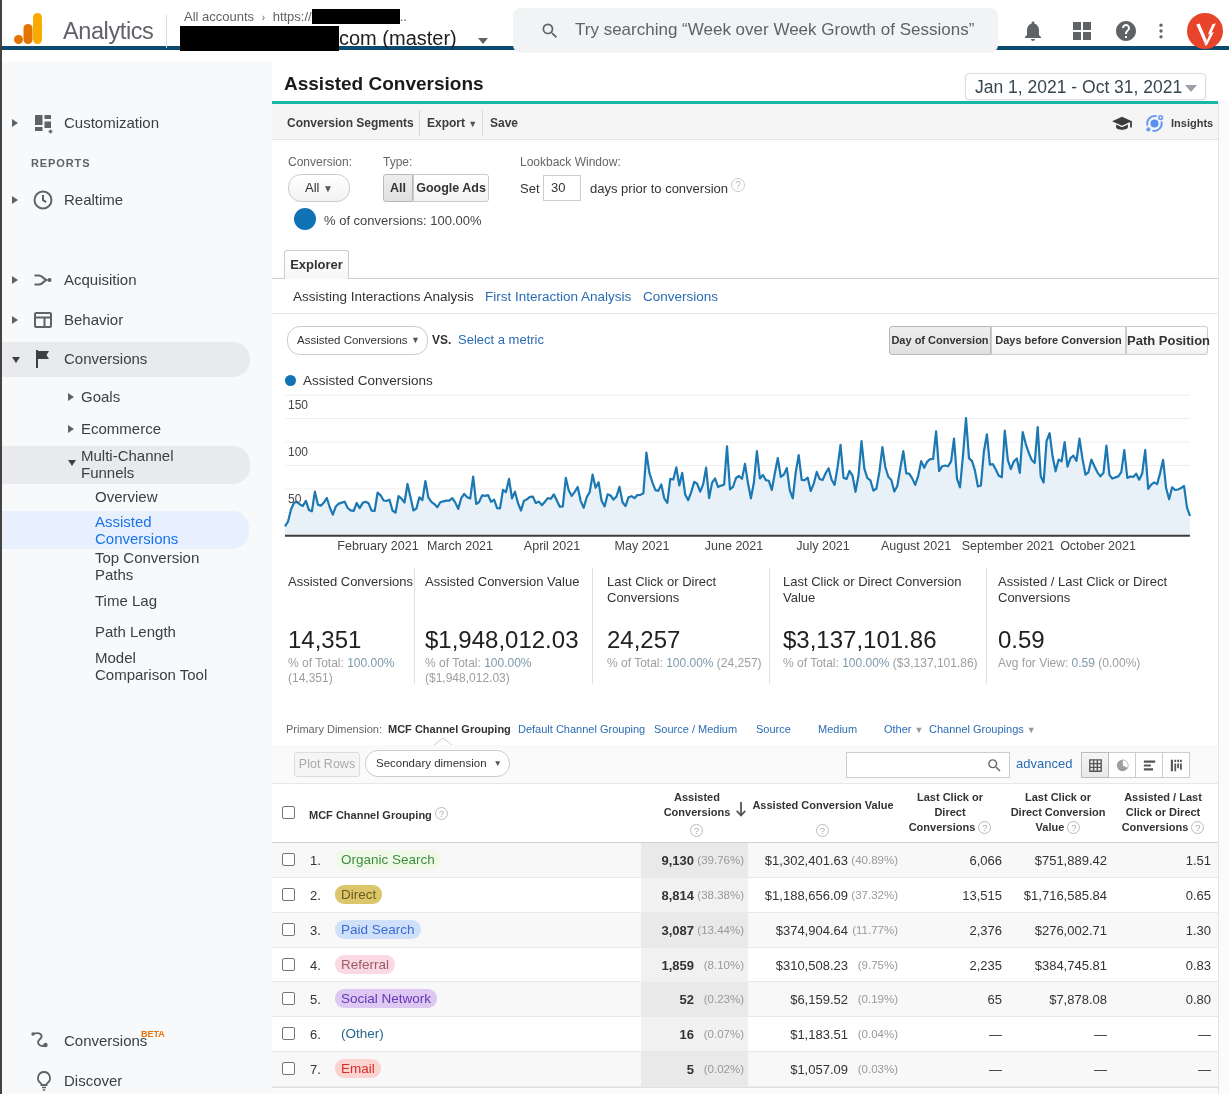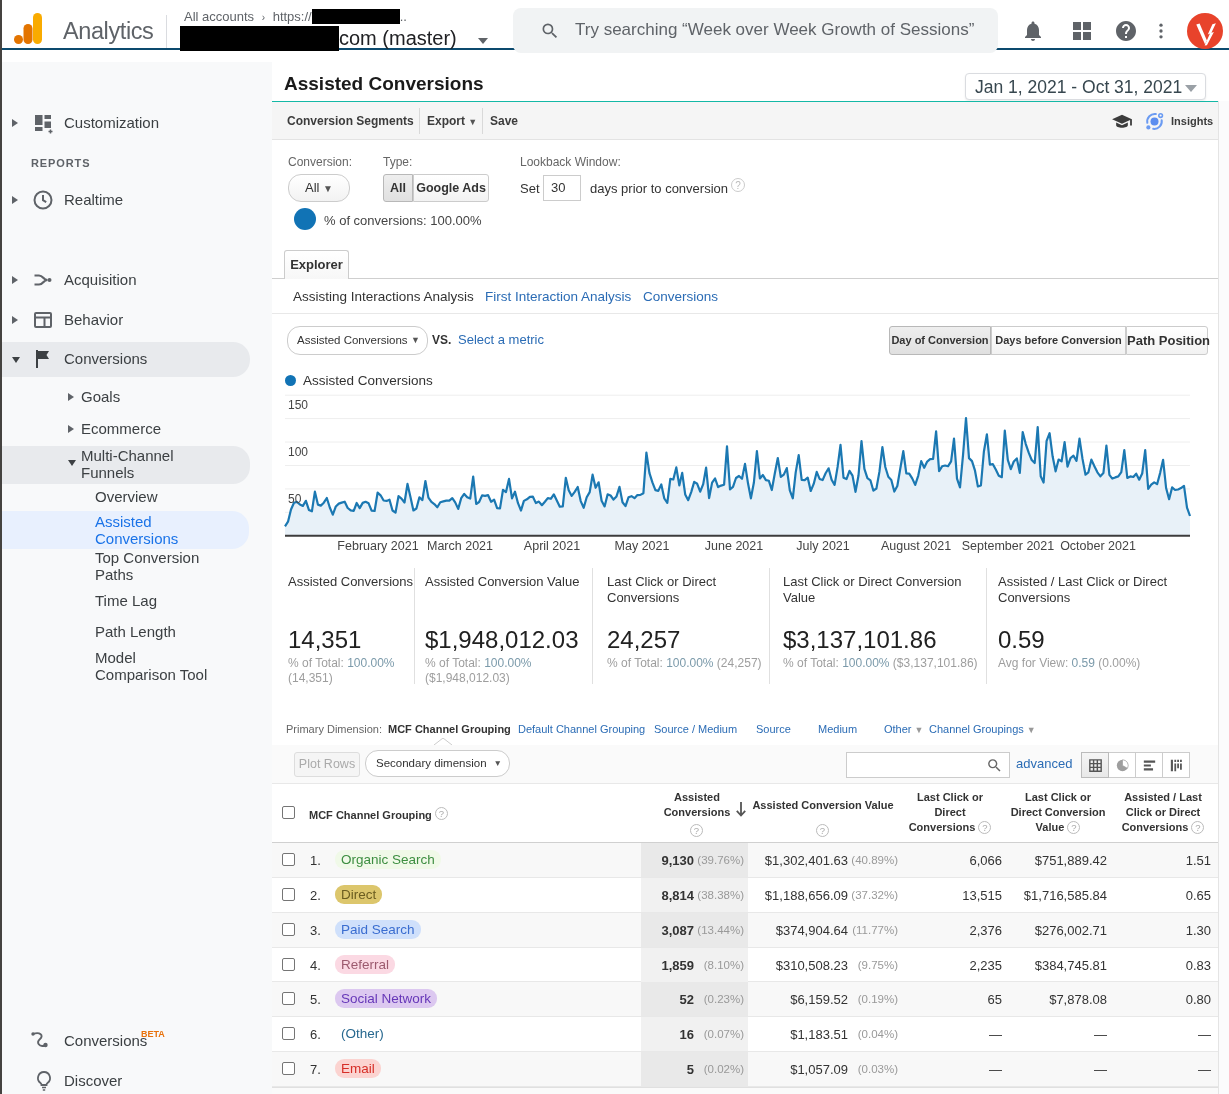--- a/index.html
+++ b/index.html
@@ -2,21 +2,21 @@
 <html><head>
 <meta charset="utf-8">
 <style>
 * { margin:0; padding:0; box-sizing:border-box; }
 html,body { width:1229px; height:1094px; overflow:hidden; background:#fff;
   font-family:"Liberation Sans", sans-serif; }
 #page { position:relative; width:1229px; height:1094px; }
 
 
 #header { position:absolute; left:0; top:0; width:1229px; height:50px; background:#fff;
-  border-bottom:2px solid #0c4a6e; }
+  border-bottom:4px solid #0c4a6e; }
 #leftedge { position:absolute; left:0; top:0; width:2px; height:1094px; background:#454340; z-index:50; }
 #galogo { position:absolute; left:14px; top:13px; width:30px; height:31px; }
 #brand { position:absolute; left:63px; top:18px; font-size:23.5px; color:#5f6368; letter-spacing:-0.4px; }
 #hdr-div { position:absolute; left:166px; top:15px; width:1px; height:33px; background:#dadce0; }
 #acct-line1 { position:absolute; left:184px; top:9px; font-size:13px; color:#5f6368; }
 #acct-line1 .chev { font-size:11px; margin:0 4px; color:#5f6368; }
 .redact1 { display:inline-block; width:88px; height:15px; background:#000; vertical-align:-3px; }
 #acct-line2 { position:absolute; left:180px; top:26px; font-size:20px; color:#202124; }
 .redact2 { display:inline-block; width:159px; height:25px; background:#000; vertical-align:-6px; }
 #acct-caret { position:absolute; left:478px; top:38px; width:0; height:0;
@@ -48,21 +48,21 @@
 
 
 #main { position:absolute; left:272px; top:62px; width:957px; height:1032px; background:#fff; }
 #m-title { position:absolute; left:12px; top:11px; font-size:19px; font-weight:bold; color:#1a1a1a; }
 #datebox { position:absolute; left:693px; top:11px; width:241px; height:27px; background:#fff;
   border:1px solid #dadce0; border-radius:4px; box-shadow:0 1px 2px rgba(0,0,0,0.08); }
 #datebox .dtxt { position:absolute; left:9px; top:3px; font-size:17.5px; color:#37474f; }
 #datebox .dcaret { position:absolute; right:8px; top:11px; width:0; height:0;
   border-left:6px solid transparent; border-right:6px solid transparent; border-top:7px solid #9aa0a6; }
 #toolbar { position:absolute; left:0; top:39px; width:947px; height:39px; background:#f5f5f5;
-  border-top:1px solid #14b8a6; border-bottom:1px solid #e3e3e3; }
+  border-top:3px solid #14b8a6; border-bottom:1px solid #e3e3e3; }
 #toolbar .titem { position:absolute; top:12px; font-size:12px; font-weight:bold; color:#3c3c3c; white-space:nowrap; }
 #toolbar .tsep { position:absolute; top:6px; width:1px; height:26px; background:#d9d9d9; }
 #insights-txt { position:absolute; left:899px; top:13px; font-size:11px; font-weight:bold; color:#3c3c3c; }
 
 
 #controls { position:absolute; left:0; top:78px; width:957px; height:105px; background:#fff; }
 .ctl-label { position:absolute; font-size:12px; color:#666; }
 .gabtn { position:absolute; height:28px; border:1px solid #ccc; border-radius:13px;
   background:linear-gradient(#ffffff,#f2f2f2); font-size:13px; color:#333; }
 .gabtn-sel { background:linear-gradient(#eeeeee,#e0e0e0); border-color:#b8b8b8; }

